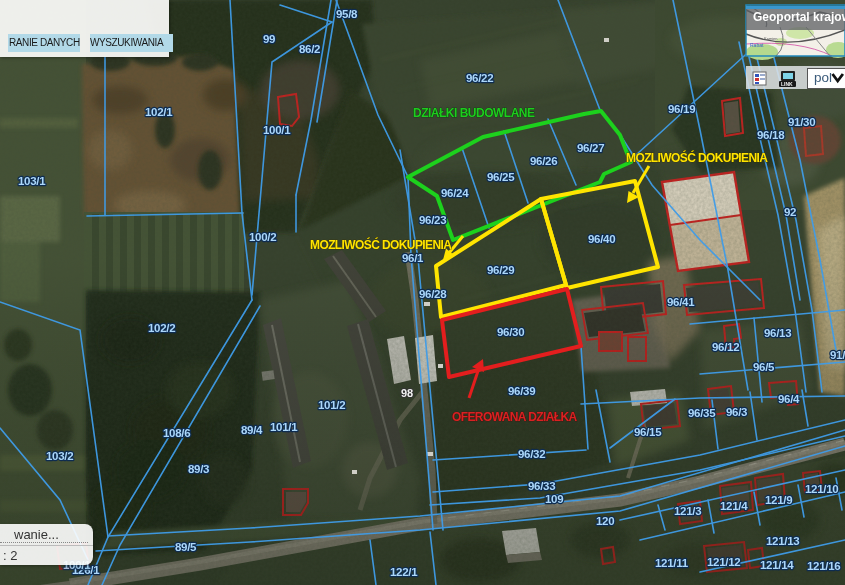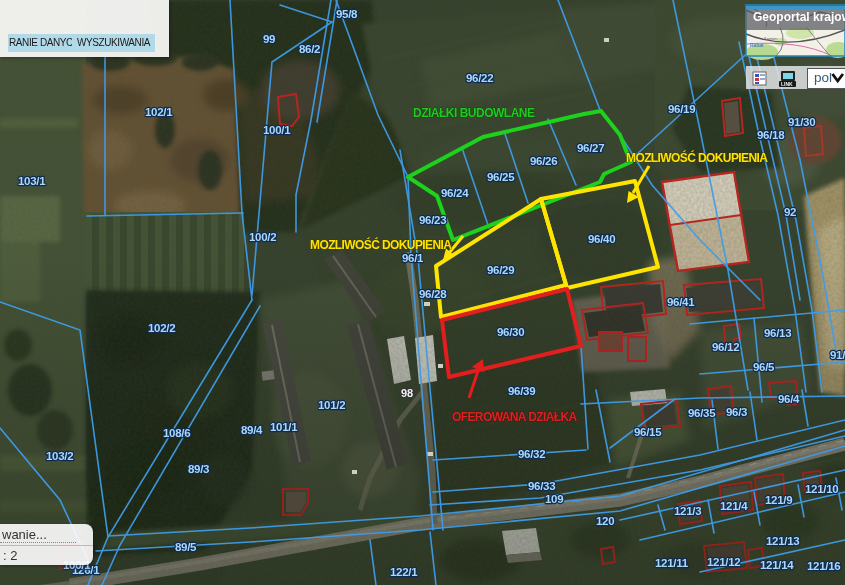--- a/index.html
+++ b/index.html
@@ -508,31 +508,31 @@
 </g>
 </svg>
 
 <div class="hdr"></div>
 
 
 <div class="tabs">
 
 <div class="tab" style="left:8px;width:71px;padding-left:1px">RANIE DANYCH</div>
 
-<div class="tab" style="left:72px;width:83px;text-align:center">WYSZUKIWANIA</div>
+<div class="tab" style="left:90px;width:83px;">WYSZUKIWANIA</div>
 </div>
 
 <div class="panelbar">Geoportal krajow</div>
 
 <div class="dd">pol</div>
 
 <div style="position:absolute;left:831px;top:72px;width:14px;height:12px">
       <svg width="14" height="12">
         <path d="M1.5,2 l5.2,7 l5.2,-7" fill="none" stroke="#111" stroke-width="2.8"></path>
       </svg>
     </div>
 
 <div class="infobox">
-<div style="padding:3px 0 0 2px;border-bottom:1px dotted #888;width:74px;margin-bottom:0">wanie...</div>
+<div style="padding:3px 0 0 14px;border-bottom:1px dotted #888;width:74px;margin-bottom:0">wanie...</div>
 <div style="border-top:1px solid #bbb;margin-top:2px;padding:2px 0 0 3px">: 2</div>
 </div>
 
 </div>
 
 </body></html>

